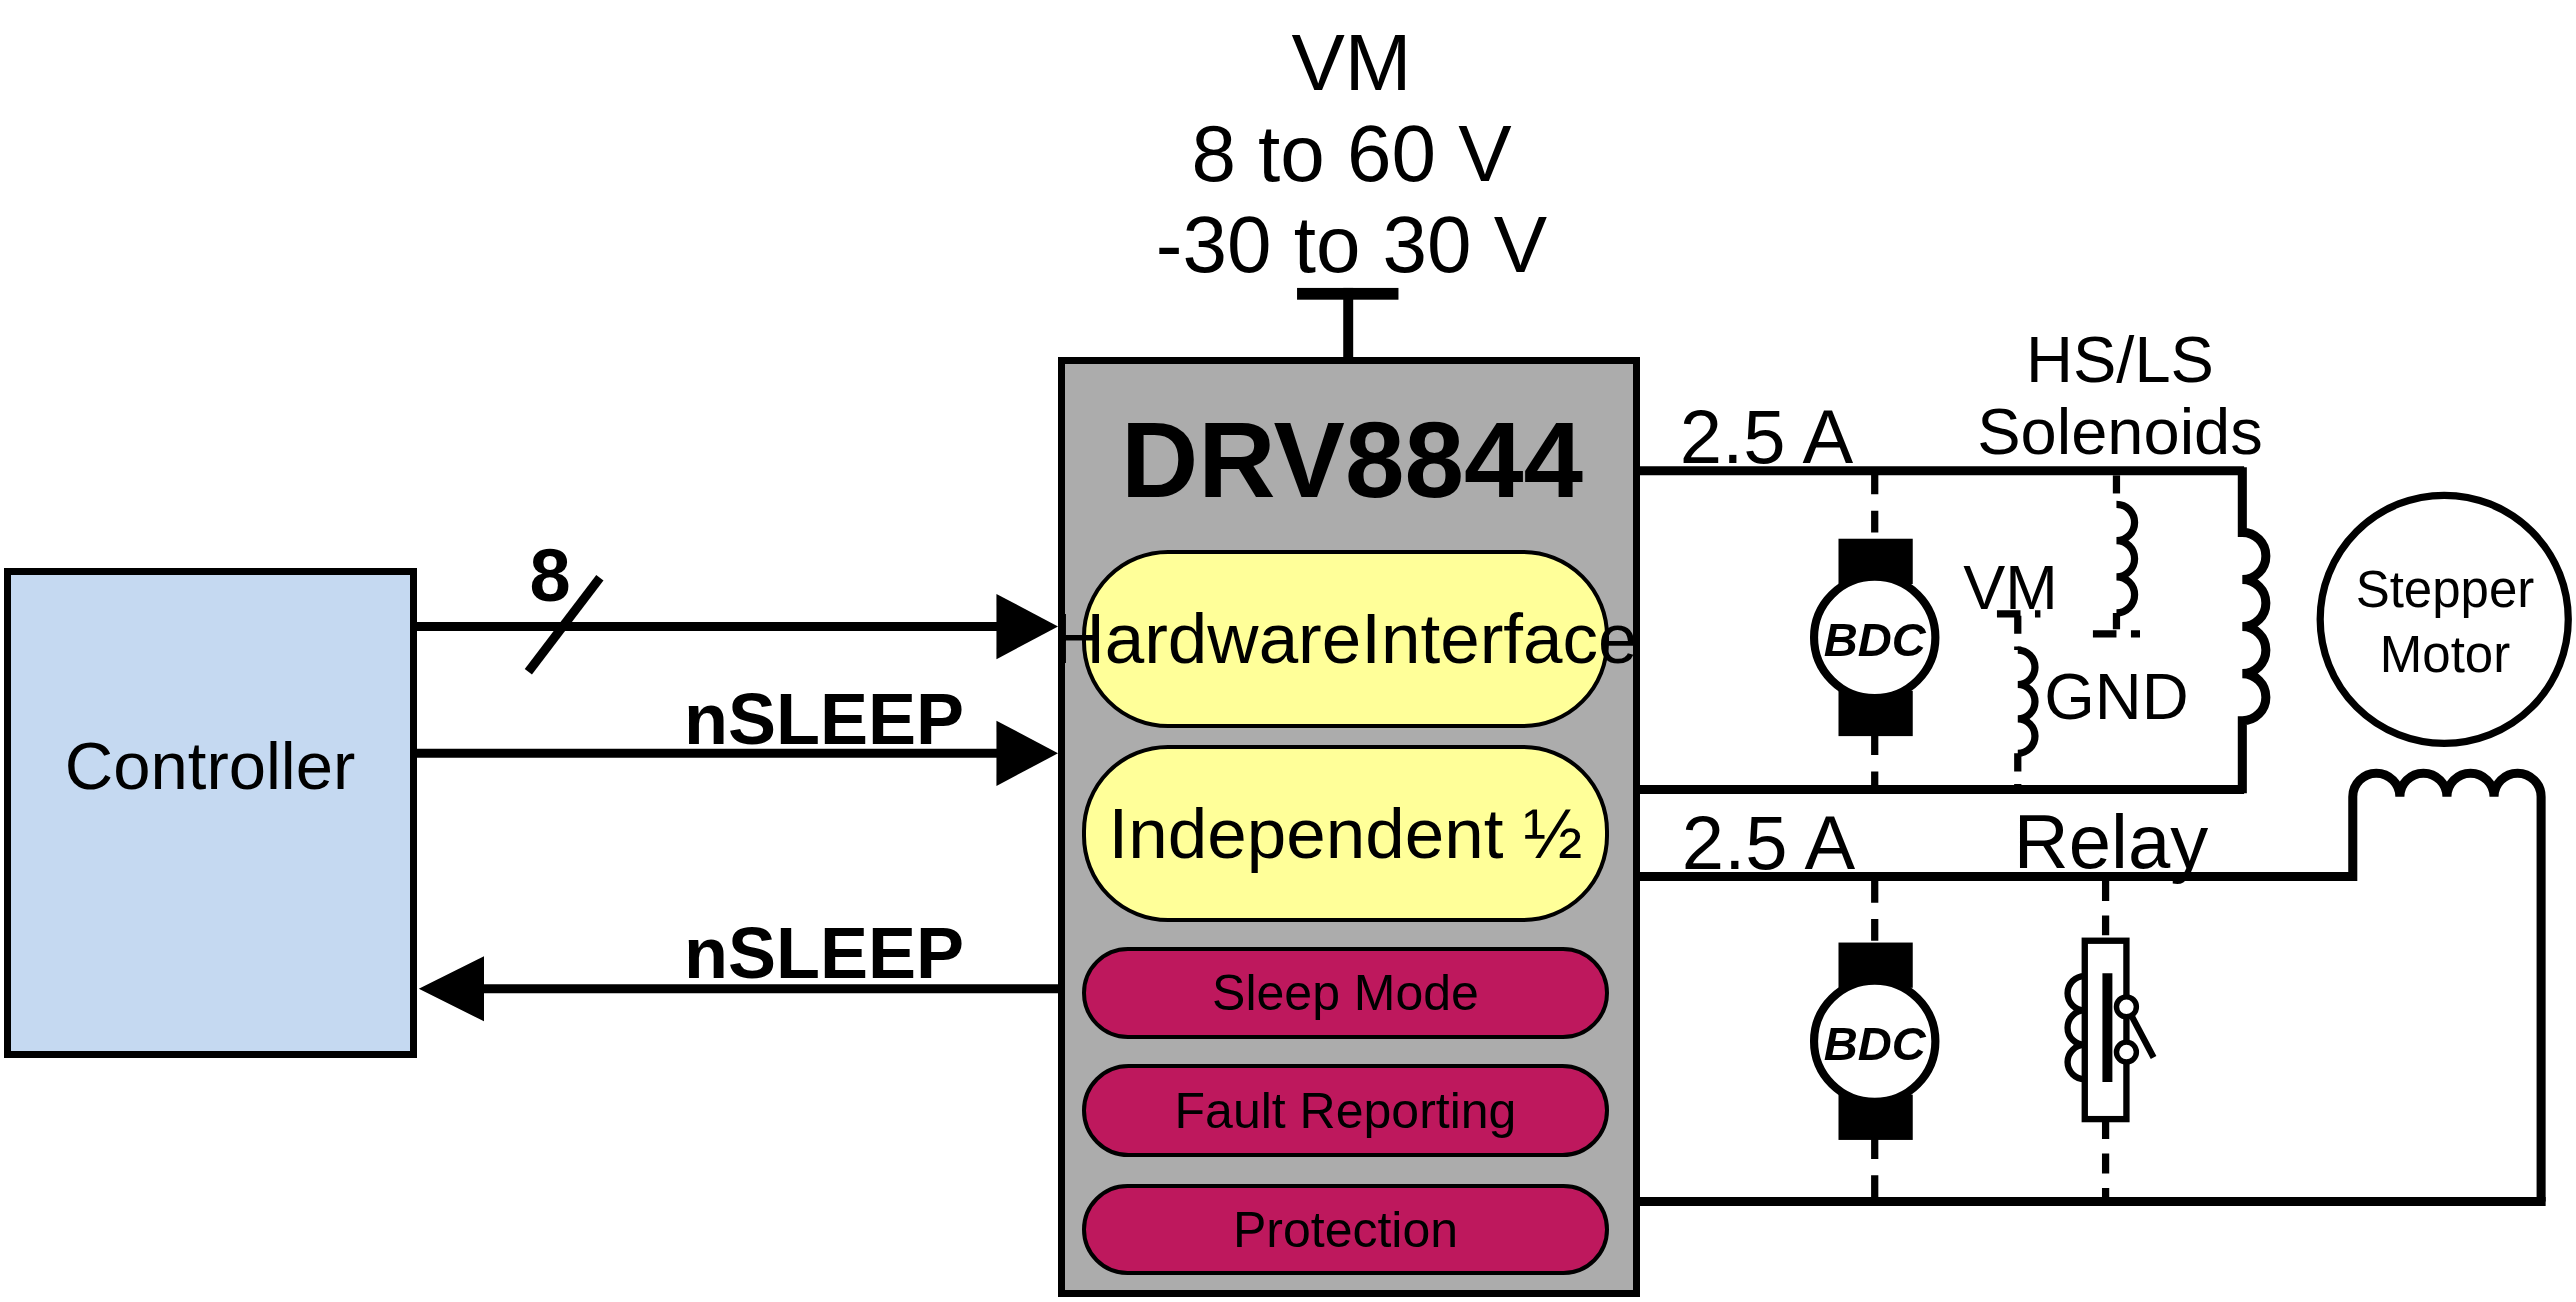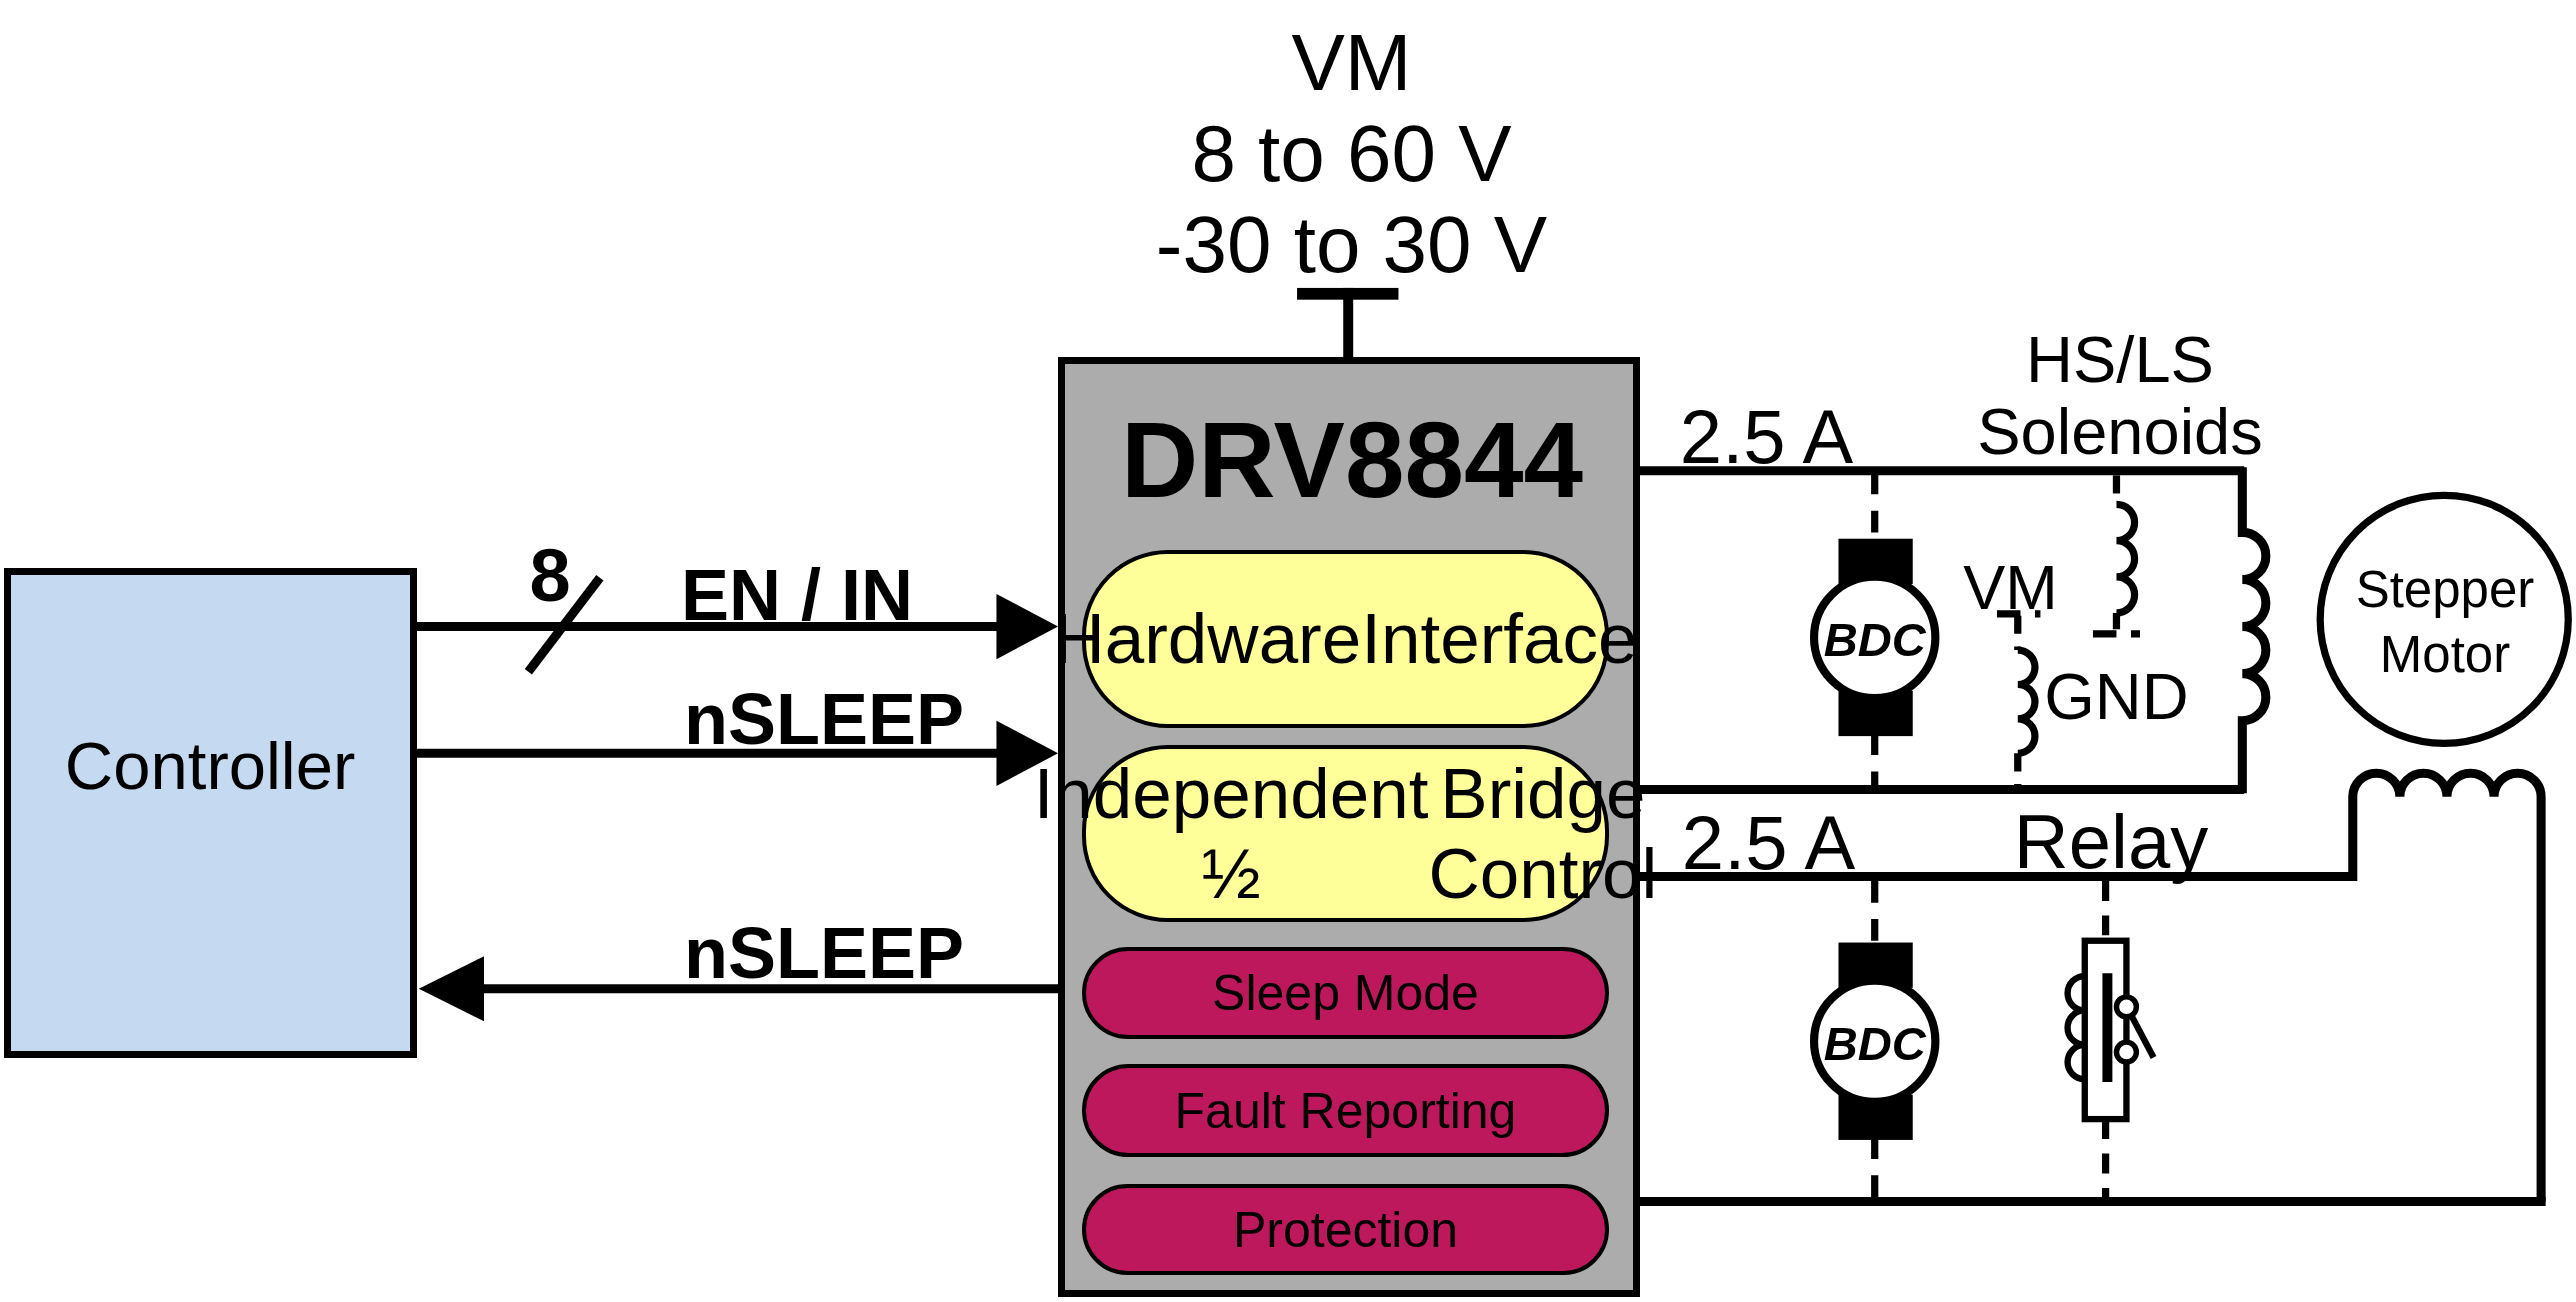--- a/index.html
+++ b/index.html
@@ -143,40 +143,38 @@
 
   <div id="chip" class="blockbox"></div>
   <div id="chip-title" class="lbl">DRV8844</div>
 
   <div id="feat-hw" class="feature yellow">
     <span>Hardware</span>
     <span>Interface</span>
   </div>
   <div id="feat-bridge" class="feature yellow">
     <span>Independent ½</span>
-    <span>Bridge Control</span>
   </div>
   <div id="feat-sleep" class="feature green">
     <span>Sleep Mode</span>
   </div>
   <div id="feat-fault" class="feature green">
     <span>Fault Reporting</span>
   </div>
   <div id="feat-prot" class="feature green">
     <span>Protection</span>
   </div>
 
   <div id="supply-lbl" class="lbl">
     <div>VM</div>
     <div>8 to 60 V</div>
     <div>-30 to 30 V</div>
   </div>
 
   <div id="lbl-8" class="lbl">8</div>
-  <div id="lbl-enin" class="lbl">EN / IN</div>
   <div id="lbl-nsleep" class="lbl">nSLEEP</div>
   <div id="lbl-nfault" class="lbl">nSLEEP</div>
 
   <div id="lbl-amp1" class="lbl">2.5 A</div>
   <div id="lbl-amp2" class="lbl">2.5 A</div>
 
   <div id="lbl-solenoids" class="lbl">
     <div>HS/LS</div>
     <div>Solenoids</div>
   </div>

